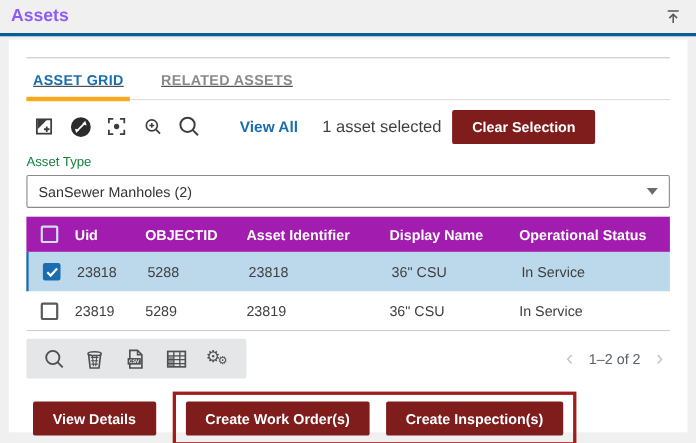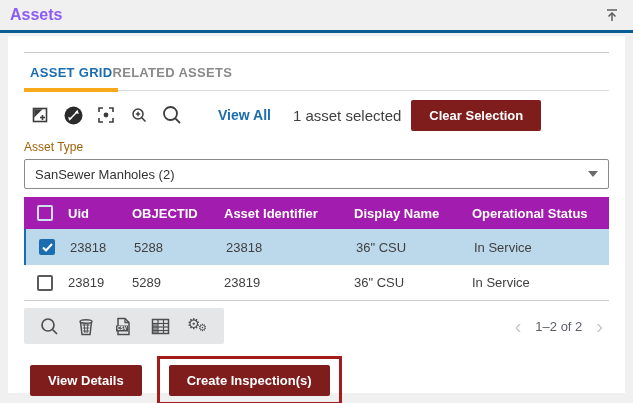--- a/index.html
+++ b/index.html
@@ -23,21 +23,21 @@
   .collapse-btn { width: 18px; height: 18px; cursor: pointer; display:flex; align-items:center; justify-content:center; }
 
   
   .panel {
     position: absolute; left: 8px; right: 8px; top: 36px; height: 357px;
     background: #ffffff; padding: 0 16px;
   }
   .top-divider { margin-top: 16px; height: 1px; background: #c9c9c9; }
 
   
-  .tabs { display: flex; margin-top: 12px; border-bottom: 1px solid #dcdcdc; padding: 0 6px; }
+  .tabs { display: flex; gap: 34px; margin-top: 12px; border-bottom: 1px solid #dcdcdc; padding: 0 6px; text-decoration: underline; }
   .tab { font-size: 13px; font-weight: 700; letter-spacing: .3px; padding-bottom: 10px; cursor: pointer; position: relative; }
   .tab.active { color: #1a6daf; }
   .tab.inactive { color: #8a8a8a; }
   .tab.active::after {
     content: ""; position: absolute; left: -6px; right: -6px; bottom: -2px;
     height: 4px; background: #f7a81b;
   }
 
   
   .grid-toolbar { display: flex; align-items: center; margin-top: 9px; height: 30px; }
@@ -46,21 +46,21 @@
   .view-all { color: #1a6daf; font-weight: 700; font-size: 14px; margin-left: 36px; cursor: pointer; }
   .sel-status { font-size: 15px; color: #3f3f3f; margin-left: 22px; }
   .btn-gray {
     background: #7f1d1d; color: #fff; font-weight: 700; font-size: 13px;
     border: none; border-radius: 2px; padding: 8px 18px; cursor: pointer;
     font-family: "Liberation Sans", sans-serif;
   }
   .clear-btn { margin-left: 10px; }
 
   
-  .field-label { font-size: 12px; color: #a16207; margin-top: 10px; }
+  .field-label { font-size: 12px; color: #15803d; margin-top: 10px; }
   .select-box {
     margin-top: 5px; height: 30px; border: 1px solid #8a8a8a; border-radius: 2px;
     display: flex; align-items: center; justify-content: space-between;
     padding: 0 10px; font-size: 13px; color: #333; cursor: pointer; background: #fff;
   }
   .caret-down { width: 0; height: 0; border-left: 5px solid transparent; border-right: 5px solid transparent; border-top: 6px solid #6b6b6b; }
 
   
   .table { margin-top: 8px; }
   .trow { display: grid; grid-template-columns: 42px 64px 92px 130px 118px 1fr; align-items: center; }
@@ -257,18 +257,19 @@
       <div class="pagination">
         <span class="page-chevron">‹</span>
         <span class="page-label">1–2 of 2</span>
         <span class="page-chevron">›</span>
       </div>
     </div>
 
     <div class="actions">
       <button class="btn-gray view-details">View Details</button>
       <div class="red-box">
+        <button class="btn-gray">Create Work Order(s)</button>
         <button class="btn-gray">Create Inspection(s)</button>
       </div>
     </div>
 
   </div>
 </div>
 
 </body></html>

